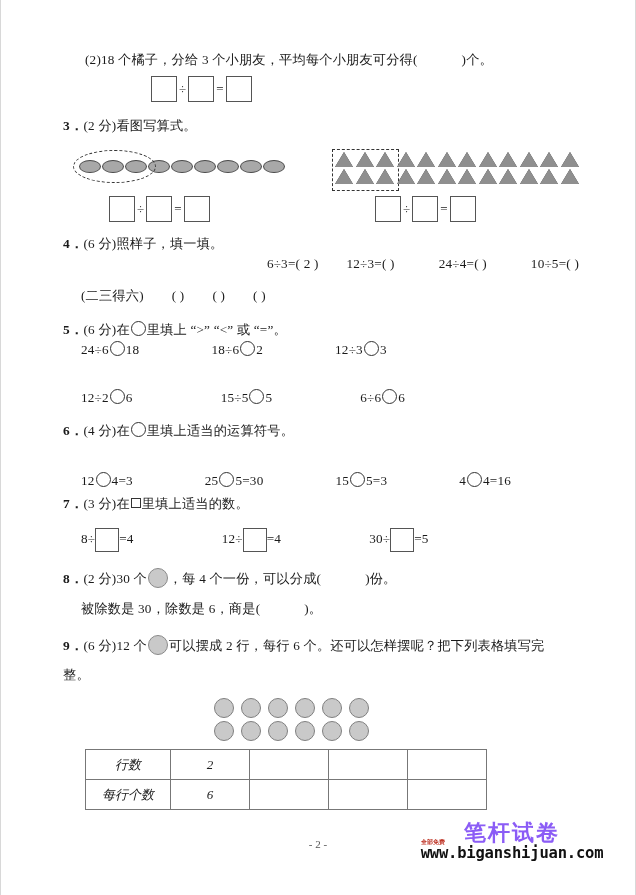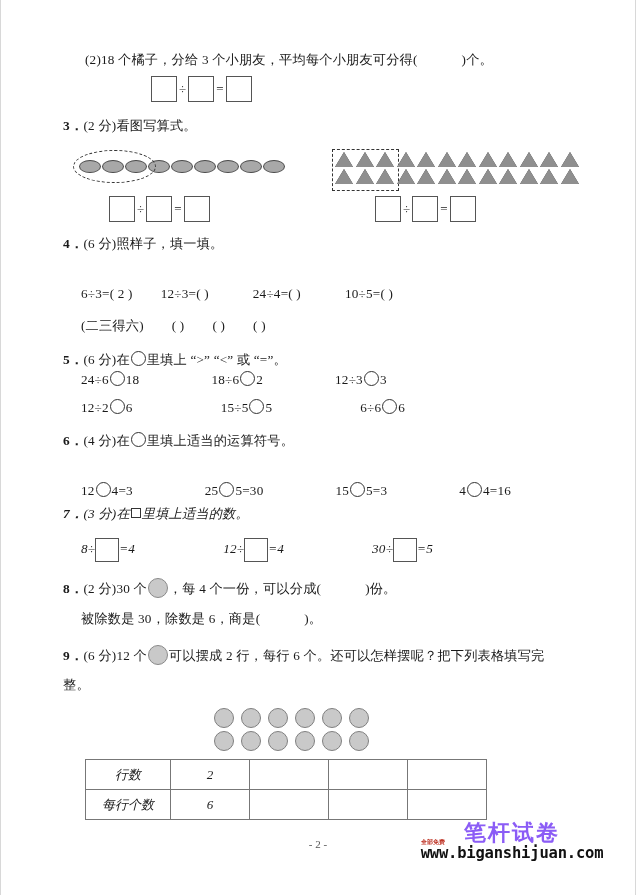--- a/index.html
+++ b/index.html
@@ -287,50 +287,50 @@
           <span class="abox"></span><span class="op">÷</span><span class="abox"></span><span class="op">=</span><span class="abox"></span>
         </div>
       </div>
     </div>
   </div>
 
   <div class="block" style="margin-top:12px;">
     <div class="q">
       <span class="qnum">4．</span><span>(6 分)</span><span>照样子，填一填。</span>
     </div>
-    <div class="q" style="margin-top:30px; padding-left:18px;">
+    <div class="q" style="margin-top:0; padding-left:18px;text-align:right;">
       <span>6÷3=</span><span>( 2 )</span><span class="gap-sm"></span><span>12÷3=</span><span>(        )</span><span class="gap-md"></span><span>24÷4=</span><span>(        )</span><span class="gap-md"></span><span>10÷5=</span><span>(        )</span>
     </div>
     <div class="q" style="margin-top:12px; padding-left:18px;">
       <span>(二三得六)</span><span class="gap-sm"></span><span>(                )</span><span class="gap-sm"></span><span>(                )</span><span class="gap-sm"></span><span>(                )</span>
     </div>
   </div>
 
   <div class="block" style="margin-top:14px;">
     <div class="q">
       <span class="qnum">5．</span><span>(6 分)</span><span>在</span><span class="ocircle"></span><span>里填上 “&gt;” “&lt;” 或 “=”。</span>
     </div>
     <div class="q" style="margin-top:0; padding-left:18px;">
       <span>24÷6</span><span class="ocircle"></span><span>18</span><span class="gap-md"></span><span class="gap-sm"></span><span>18÷6</span><span class="ocircle"></span><span>2</span><span class="gap-md"></span><span class="gap-sm"></span><span>12÷3</span><span class="ocircle"></span><span>3</span>
     </div>
-    <div class="q" style="margin-top:8px; padding-left:18px;">
+    <div class="q" style="margin-top:28px; padding-left:18px;">
       <span>12÷2</span><span class="ocircle"></span><span>6</span><span class="gap-md"></span><span class="gap-md"></span><span>15÷5</span><span class="ocircle"></span><span>5</span><span class="gap-md"></span><span class="gap-md"></span><span>6÷6</span><span class="ocircle"></span><span>6</span>
     </div>
   </div>
 
   <div class="block" style="margin-top:14px;">
     <div class="q">
       <span class="qnum">6．</span><span>(4 分)</span><span>在</span><span class="ocircle"></span><span>里填上适当的运算符号。</span>
     </div>
     <div class="q" style="margin-top:30px; padding-left:18px;">
       <span>12</span><span class="ocircle"></span><span>4=3</span><span class="gap-md"></span><span class="gap-sm"></span><span>25</span><span class="ocircle"></span><span>5=30</span><span class="gap-md"></span><span class="gap-sm"></span><span>15</span><span class="ocircle"></span><span>5=3</span><span class="gap-md"></span><span class="gap-sm"></span><span>4</span><span class="ocircle"></span><span>4=16</span>
     </div>
   </div>
 
-  <div class="block" style="margin-top:2px;font-style:italic;">
+  <div class="block" style="margin-top:2px;">
     <div class="q">
       <span class="qnum">7．</span><span>(3 分)</span><span>在</span><span class="sq-inline"></span><span>里填上适当的数。</span>
     </div>
     <div class="q" style="margin-top:14px; padding-left:18px;">
       <span>8÷</span><span class="abox-sm"></span><span>=4</span><span class="gap-md"></span><span class="gap-md"></span><span>12÷</span><span class="abox-sm"></span><span>=4</span><span class="gap-md"></span><span class="gap-md"></span><span>30÷</span><span class="abox-sm"></span><span>=5</span>
     </div>
   </div>
 
   <div class="block" style="margin-top:16px;">
     <div class="q">

